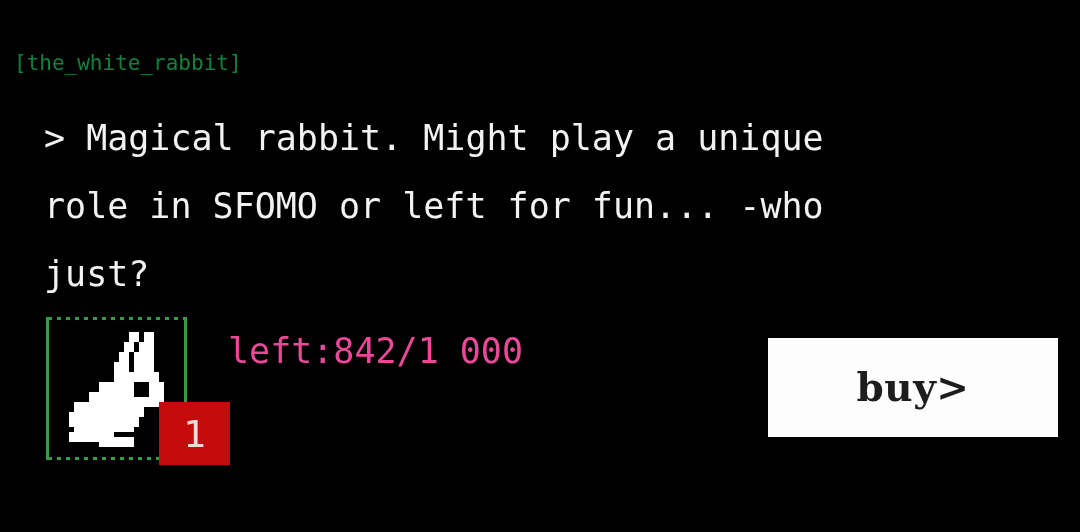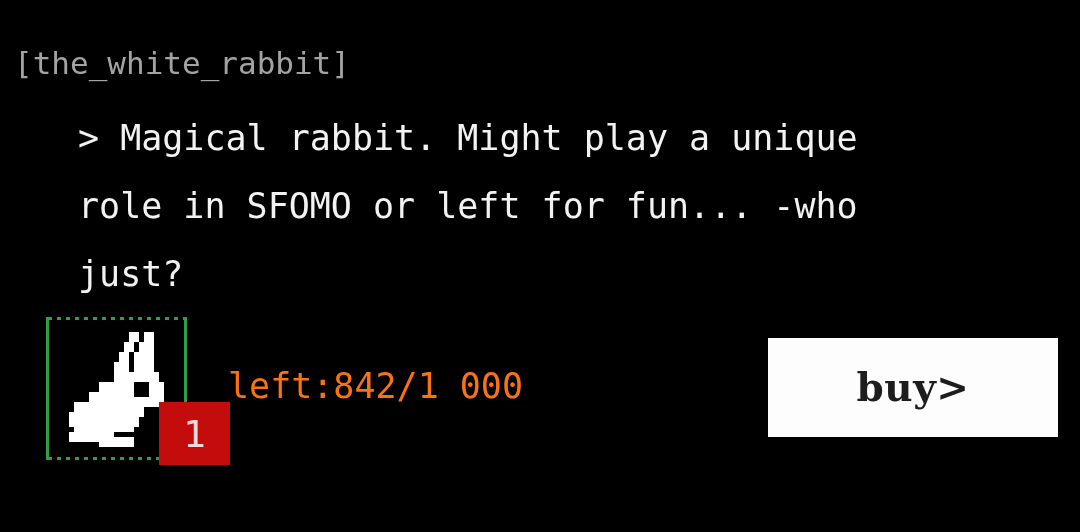--- a/index.html
+++ b/index.html
@@ -17,43 +17,42 @@
     height:532px;
     background:#000000;
     font-family:"DejaVu Sans Mono","Liberation Mono",monospace;
   }
 
   
   .title {
     position:absolute;
     left:14px;
     top:44px;
-    font-size:31px;
+    font-size:21px;
     line-height:38px;
     letter-spacing:0px;
-    color:#a3a3a3;
+    color:#15803d;
     white-space:pre;
     font-family:"DejaVu Sans Mono","Liberation Mono",monospace;
   }
 
   
   .desc {
     position:absolute;
     left:44px;
     top:104px;
     width:1000px;
   }
   .desc-line {
     font-size:35px;
     line-height:68px;
     color:#f2f2f2;
     white-space:pre;
     letter-spacing:0px;
     font-family:"DejaVu Sans Mono","Liberation Mono",monospace;
-    margin-left:34px;
   }
 
   
   .item-row {
     position:absolute;
     left:0;
     top:312px;
     width:1080px;
     height:165px;
   }
@@ -126,24 +125,24 @@
     top:0;
   }
   .item-name {
     font-size:35px;
     line-height:46px;
     color:#f2f2f2;
     white-space:pre;
     font-family:"DejaVu Sans Mono","Liberation Mono",monospace;
   }
   .item-stock {
-    margin-top:51px;
+    margin-top:16px;
     font-size:35px;
     line-height:46px;
-    color:#f97316;
+    color:#ec4899;
     white-space:pre;
     font-family:"DejaVu Sans Mono","Liberation Mono",monospace;
   }
 
   
   .buy-button {
     position:absolute;
     left:768px;
     top:26px;
     width:290px;

